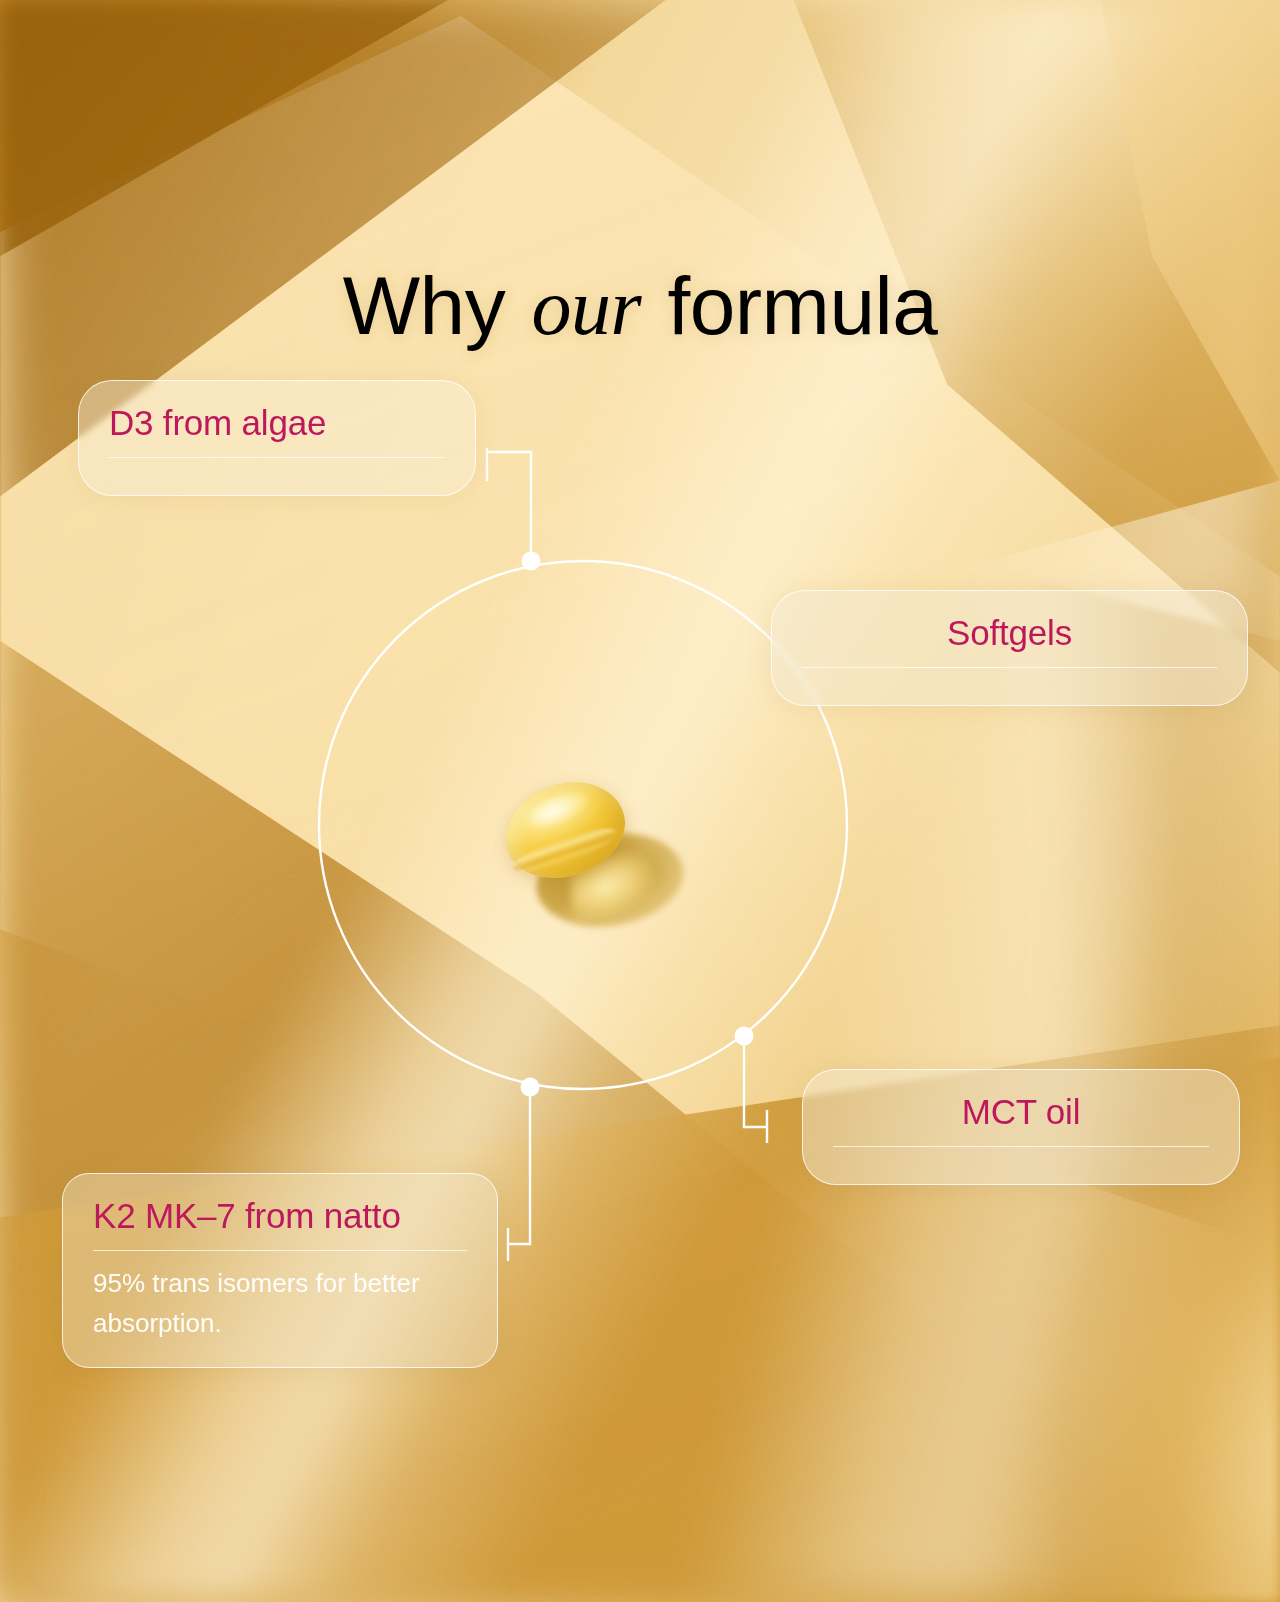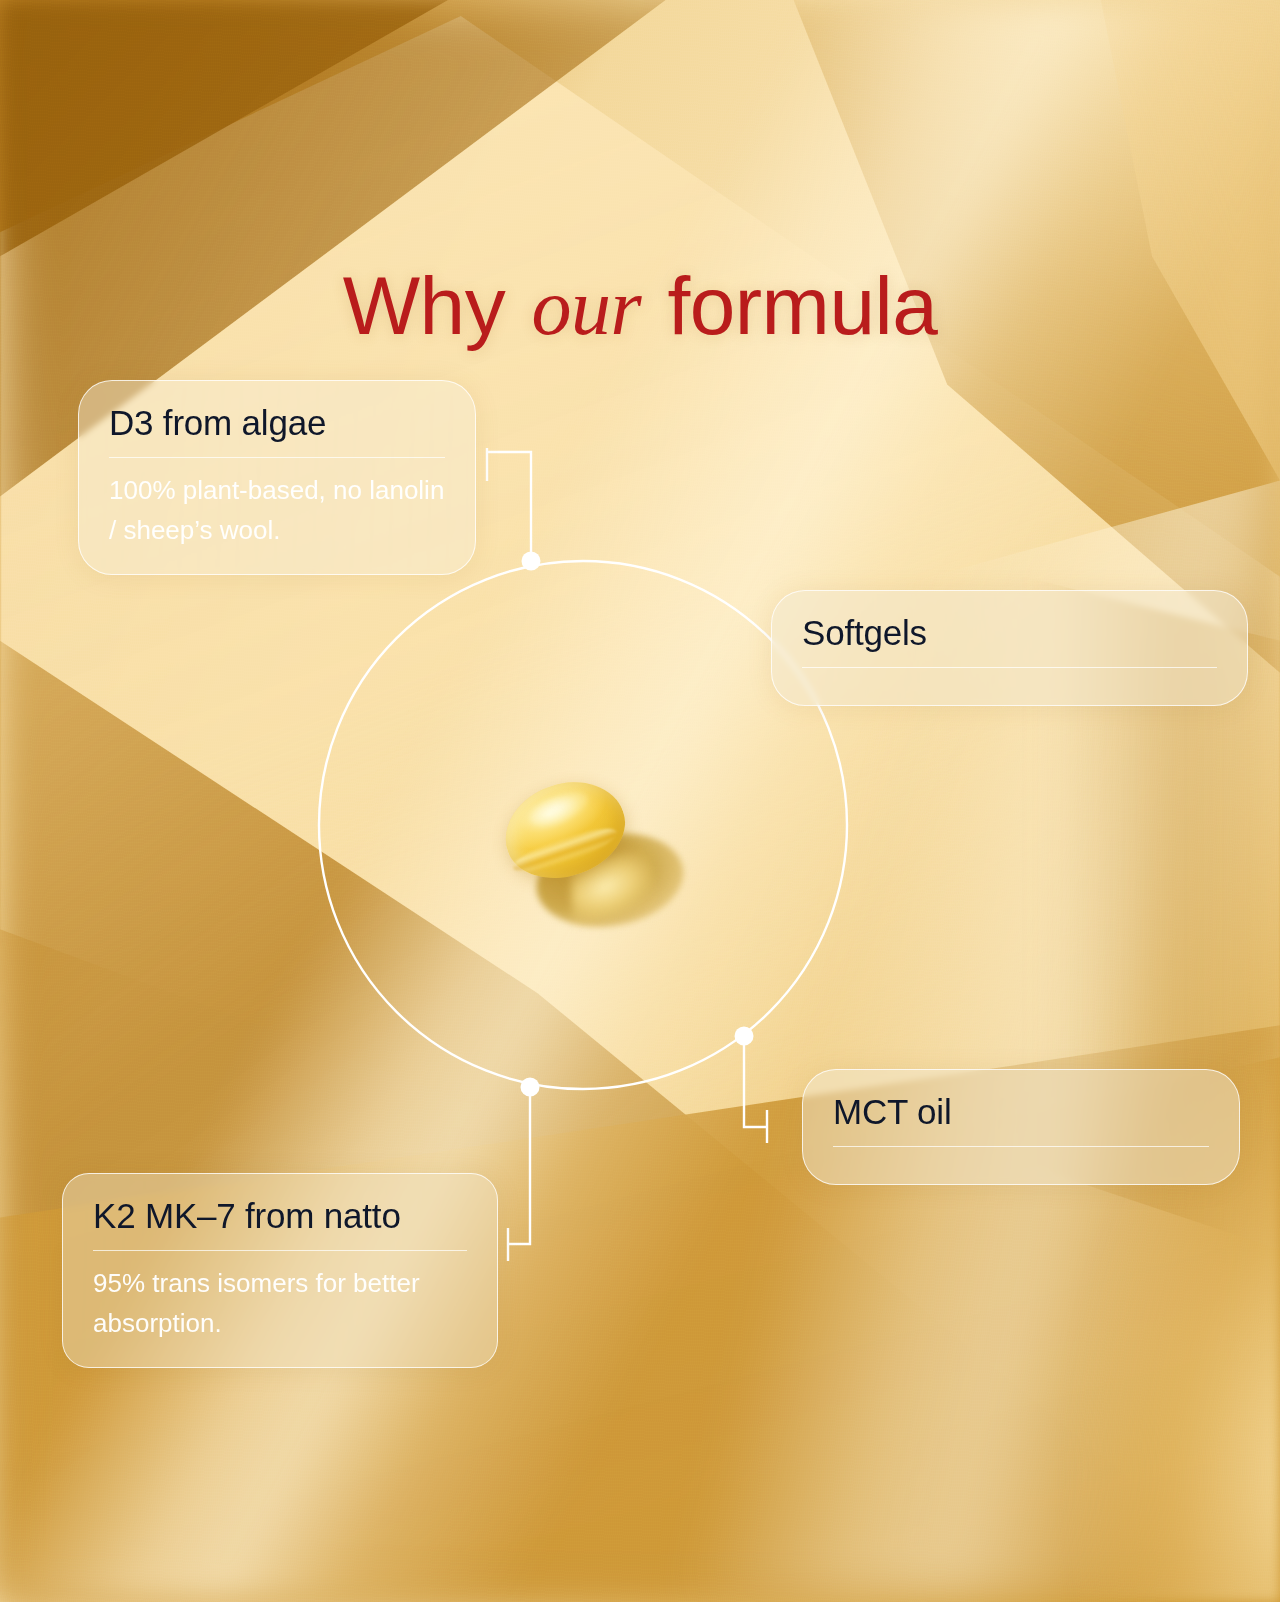--- a/index.html
+++ b/index.html
@@ -109,21 +109,21 @@
     mix-blend-mode: overlay;
     opacity: .55;
   }
 
   
   .title {
     position: absolute;
     left: 0; right: 0;
     top: 208px;
     text-align: center;
-    color: #b91c1c;
+    color: #000000;
     font-size: 82px;
     line-height: 1.05;
     font-weight: 300;
     letter-spacing: -0.5px;
     white-space: nowrap;
     text-shadow: 0 1px 14px rgba(150,100,20,0.18);
   }
   .title em {
     font-style: italic;
     font-family: "Liberation Serif", serif;
@@ -145,28 +145,28 @@
     box-sizing: border-box;
     border-radius: 34px;
     background: rgba(247,240,220,0.40);
     border: 1.3px solid rgba(255,255,255,0.78);
     backdrop-filter: blur(3px);
     -webkit-backdrop-filter: blur(3px);
     padding: 22px 30px 24px 30px;
     box-shadow: 0 2px 26px rgba(160,110,30,0.10);
     color: #ffffff;
   }
-  .card.mid  { background: rgba(243,234,212,0.46); }
+  .card.mid  { background: rgba(243,234,212,0.46); text-align: center; }
   .card.warm { background: rgba(240,228,200,0.42); border-radius: 27px; }
   .card-title {
     font-size: 35px;
     font-weight: 400;
     line-height: 1.15;
     letter-spacing: -0.2px;
-    color: #0f172a;
+    color: #be185d;
     margin: 0;
     white-space: nowrap;
   }
   .card-rule {
     height: 1px;
     background: rgba(255,255,255,0.72);
     margin: 14px 0 13px 0;
   }
   .card-body {
     font-size: 26px;
@@ -291,21 +291,20 @@
     <div class="cap-shadow"></div>
     <div class="cap-caustic"></div>
     <div class="cap-body"></div>
     <div class="cap-seam"></div>
     <div class="cap-hl"></div>
   </div>
 
   <div class="card" id="card-d3">
     <div class="card-title">D3 from algae</div>
     <div class="card-rule"></div>
-    <div class="card-body">100% plant-based, no lanolin / sheep’s wool.</div>
   </div>
 
   <div class="card mid" id="card-softgels">
     <div class="card-title">Softgels</div>
     <div class="card-rule"></div>
   </div>
 
   <div class="card mid" id="card-mct">
     <div class="card-title">MCT oil</div>
     <div class="card-rule"></div>

